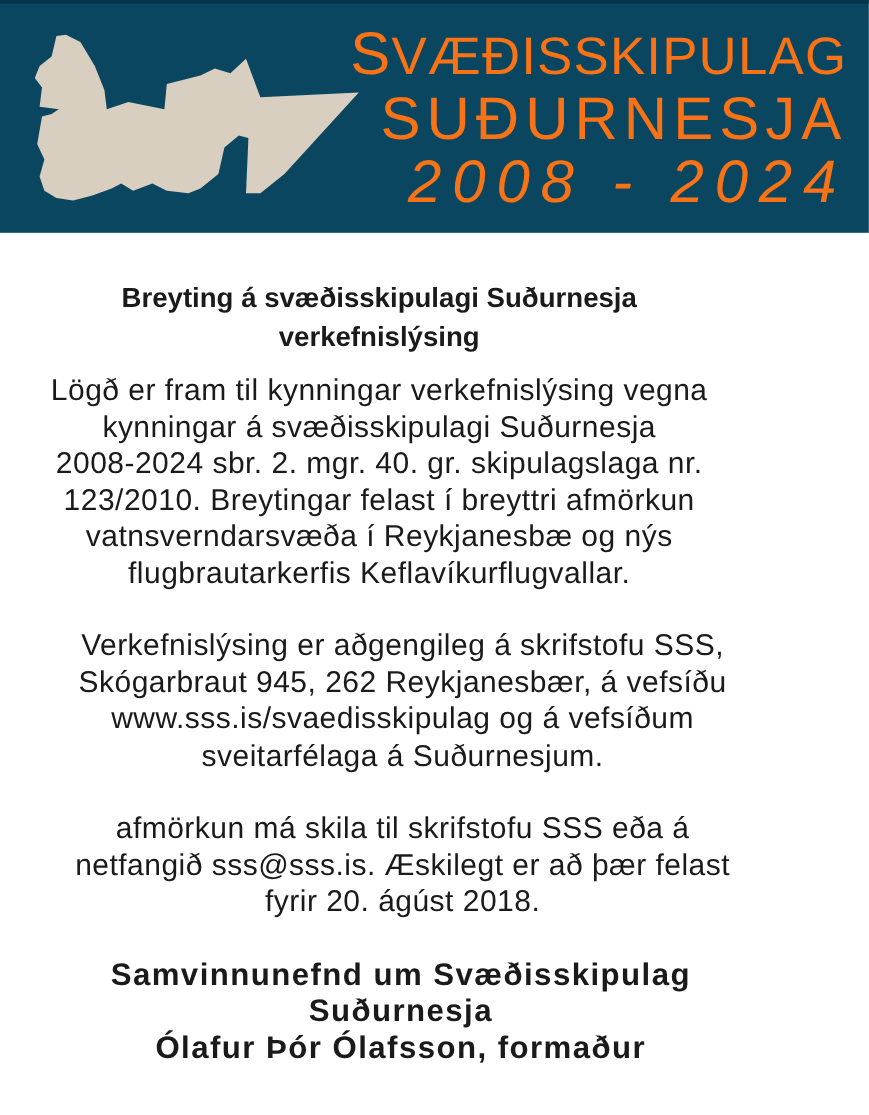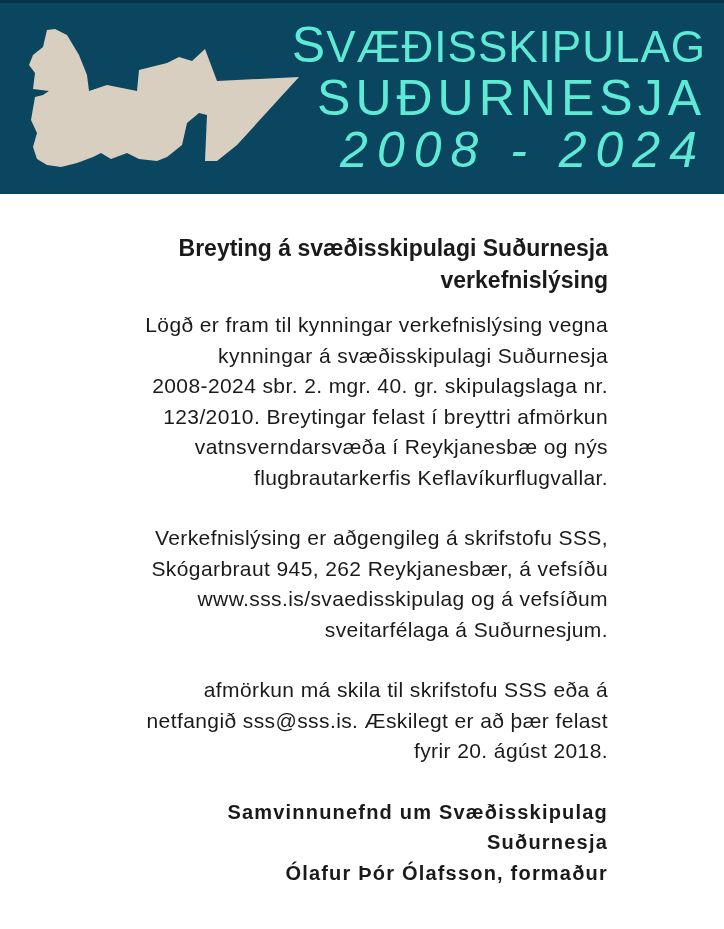--- a/index.html
+++ b/index.html
@@ -1,32 +1,32 @@
 <!DOCTYPE html>
 <html><head>
 <meta charset="utf-8">
 <style>
   html, body { margin:0; padding:0; }
   body { width:724px; height:929px; background:#ffffff; overflow:hidden; position:relative;
          font-family:"Liberation Sans", sans-serif; color:#1a1a1a; }
   .header { position:absolute; left:0; top:0; width:724px; height:194px; background:#0b4660;
             border-top:3px solid #06354a; box-sizing:border-box; }
   .map { position:absolute; left:27px; top:22px; width:276px; height:150px; }
-  .title { position:absolute; right:18px; top:20px; color:#5eead4; text-align:right;
+  .title { position:absolute; right:18px; top:20px; color:#f97316; text-align:right;
            font-family:"Liberation Sans", sans-serif; }
   .title .l1 { font-size:44px; line-height:44px; letter-spacing:1px; }
   .title .l1 .big { font-size:50px; }
   .title .l2 { font-size:50px; line-height:50px; letter-spacing:5px; margin-top:4px; }
   .title .l3 { font-size:50px; line-height:50px; letter-spacing:9px; margin-top:2px;font-style:italic; }
-  .content { position:absolute; left:0; top:194px; width:608px; text-align:right; }
+  .content { position:absolute; left:12px; top:194px; width:608px; text-align:center; }
   .heading { font-weight:bold; font-size:23px; line-height:32px; margin-top:38px; }
-  .para { font-size:21px; line-height:30.5px; letter-spacing:0.4px; }
+  .para { font-size:25px; line-height:30.5px; letter-spacing:0.4px; }
   .p1 { margin-top:14px; }
   .gap { margin-top:30px;padding-left:39px; }
-  .sig { font-weight:bold; font-size:20px; line-height:30.5px; letter-spacing:1.2px; margin-top:30px;padding-left:36px; }
+  .sig { font-weight:bold; font-size:26px; line-height:30.5px; letter-spacing:1.2px; margin-top:30px;padding-left:36px; }
   .line { display:block; }
 </style>
 </head>
 <body>
 
 <div class="header">
   <svg class="map" viewBox="0 0 276 150">
     <polygon fill="#d9cfc0" points="
       20,5 28,4 40,10 52,30 60,50 62,66 80,60 110,66 112,45 140,38 152,32 165,36 178,24 190,56 272,52
       210,120 190,136 178,136 180,90 172,88 160,98 155,120 140,132 130,136 112,134 100,128 84,134 74,128 66,132 50,138

